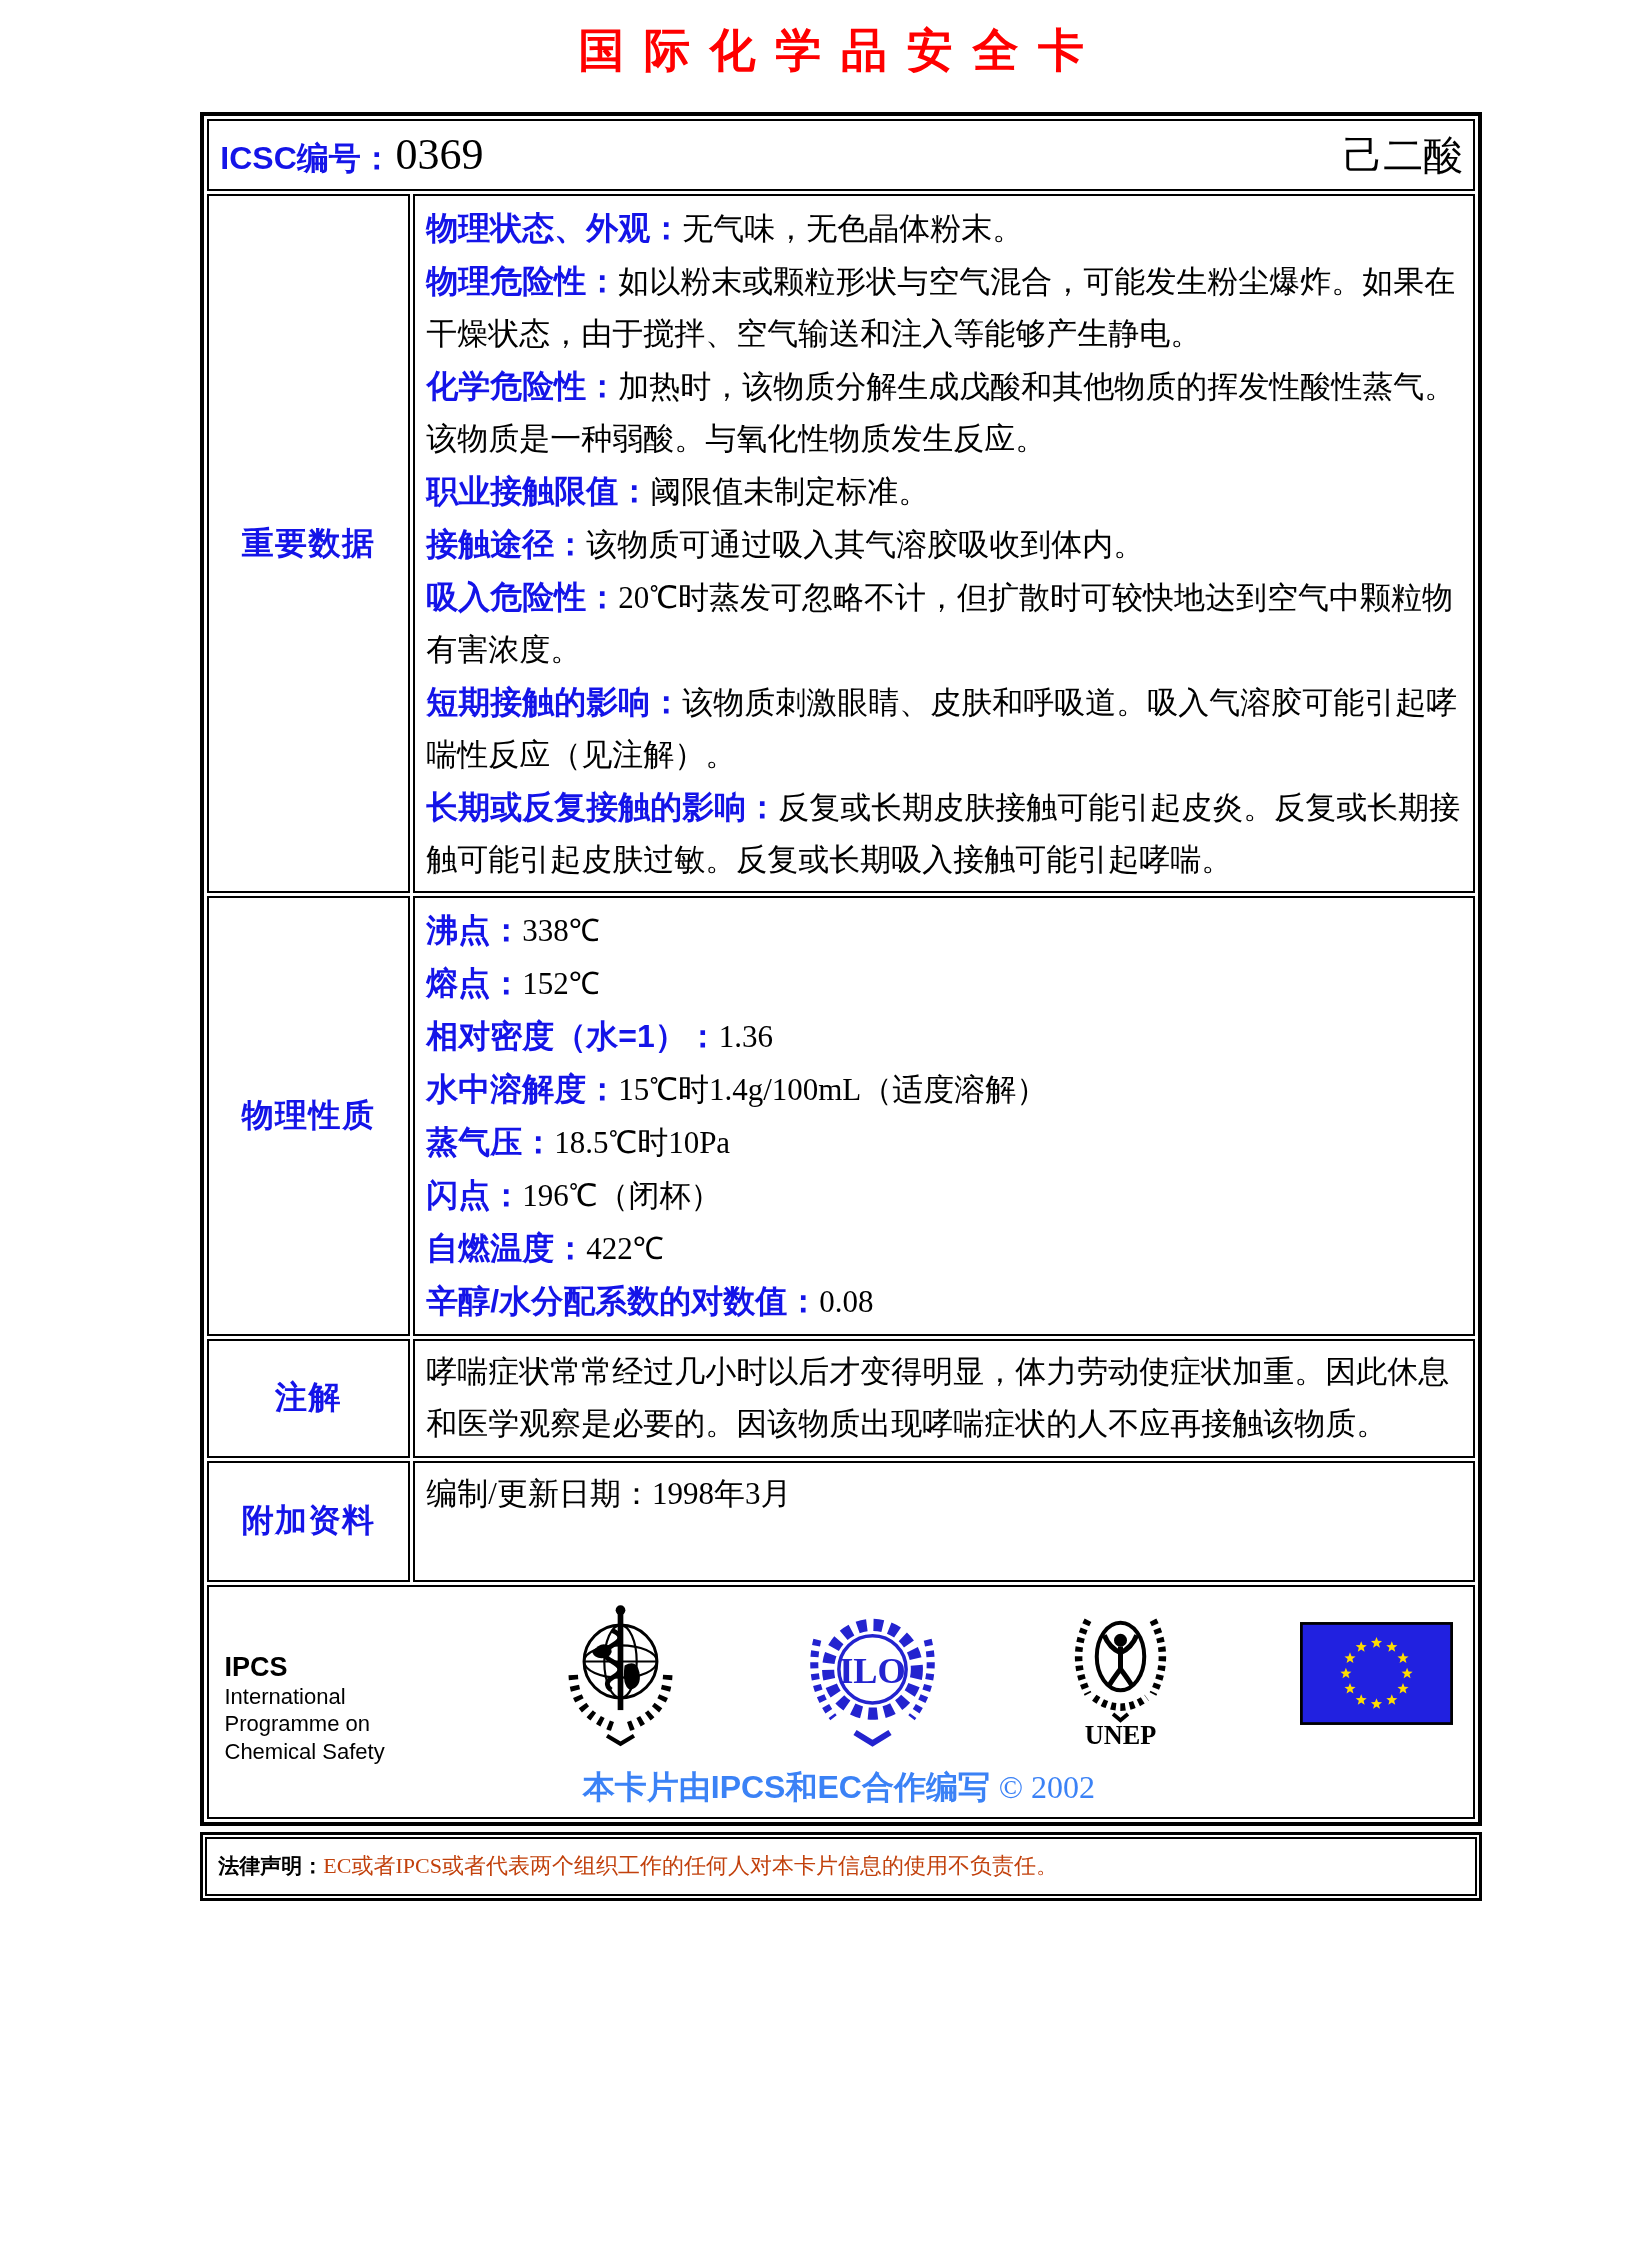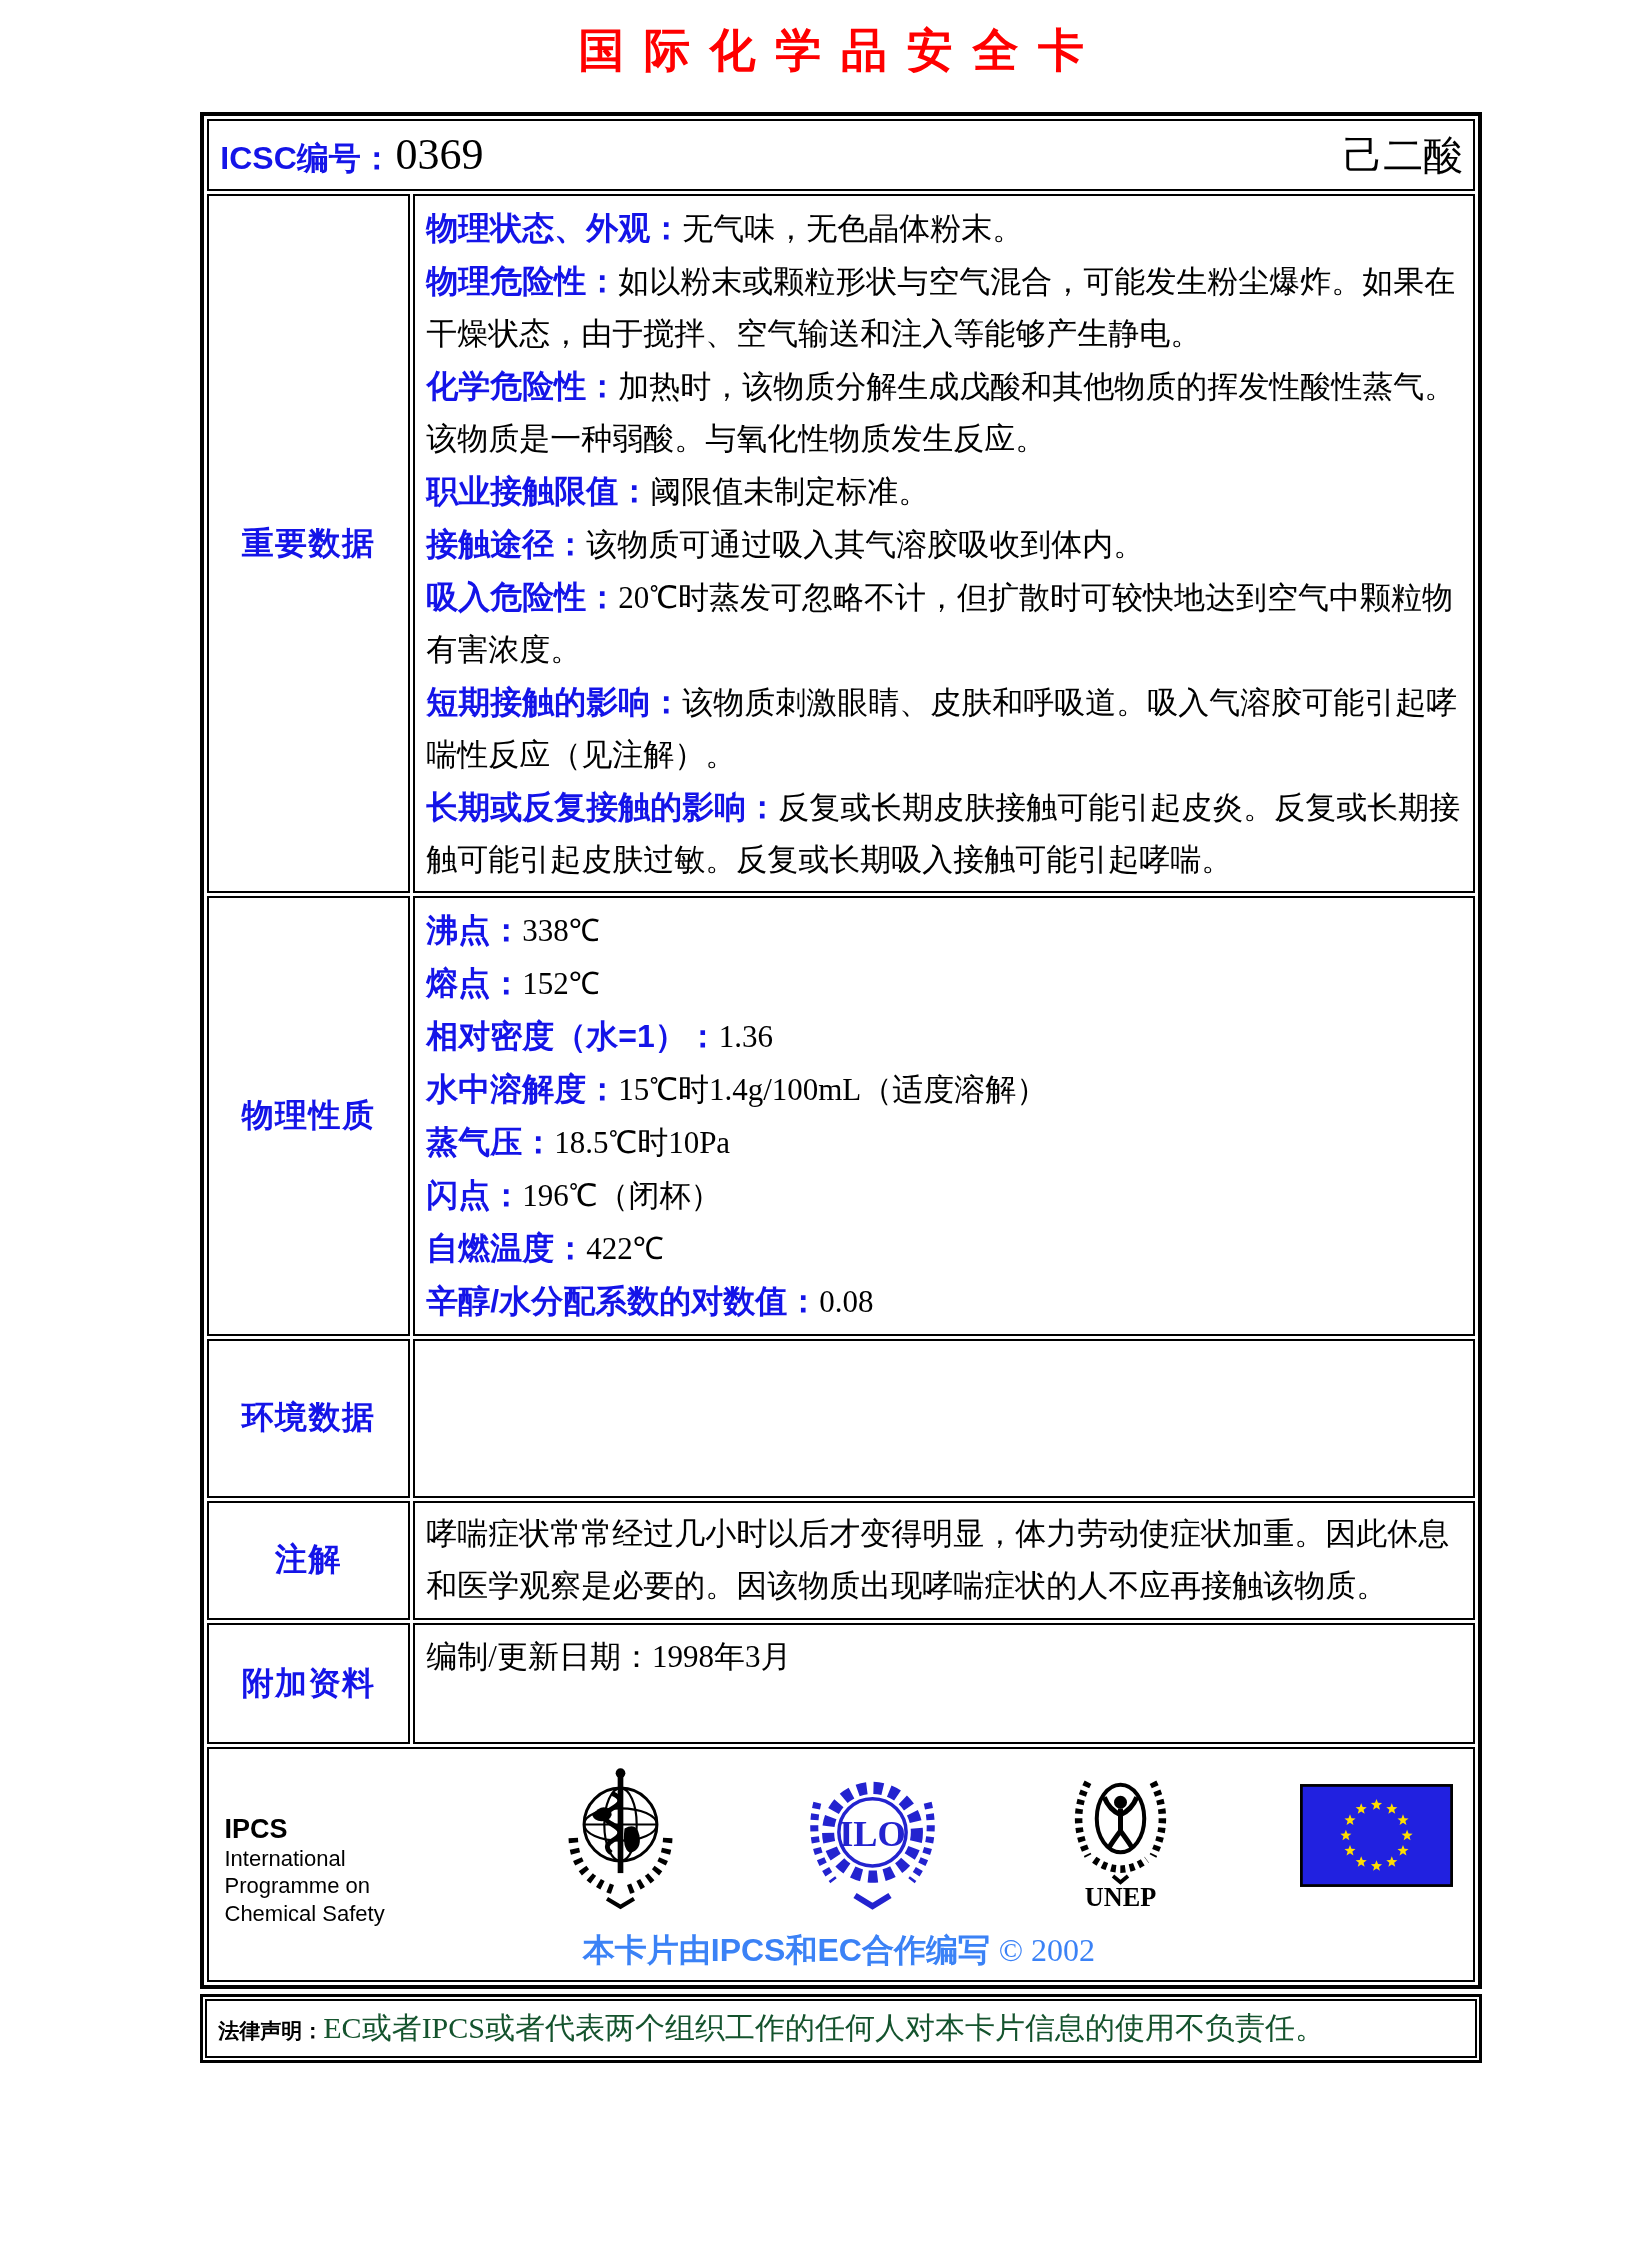--- a/index.html
+++ b/index.html
@@ -67,21 +67,21 @@
   table.legal{
     margin:5.6px 0 0 200px;width:1282px;
     border:3.5px solid #000;border-collapse:separate;border-spacing:2.8px;
     background:#fff;
   }
   table.legal td{border:2.1px solid #000;height:49px;vertical-align:middle;padding:2.8px 9.8px 2.8px 11.3px;}
   .legal-label{
     font-family:"Liberation Sans", sans-serif;font-weight:bold;
     color:#000;font-size:21px;margin-top:48px;
   }
-  .legal-text{font-family:"Liberation Serif", serif;font-size:30px;color:#14532d;}
+  .legal-text{font-family:"Liberation Serif", serif;font-size:22px;color:#c2410c;}
 </style>
 </head>
 <body>
 
 <div class="page">
 
   <h1 class="title">国际化学品安全卡</h1>
 
   <table class="card">
     <colgroup>
@@ -123,24 +123,20 @@
         <div class="para"><span class="blue-label">熔点：</span><span>152℃</span></div>
         <div class="para"><span class="blue-label">相对密度（水=1）：</span><span>1.36</span></div>
         <div class="para"><span class="blue-label">水中溶解度：</span><span>15℃时1.4g/100mL（适度溶解）</span></div>
         <div class="para"><span class="blue-label">蒸气压：</span><span>18.5℃时10Pa</span></div>
         <div class="para"><span class="blue-label">闪点：</span><span>196℃（闭杯）</span></div>
         <div class="para"><span class="blue-label">自燃温度：</span><span>422℃</span></div>
         <div class="para"><span class="blue-label">辛醇/水分配系数的对数值：</span><span>0.08</span></div>
       </td>
     </tr>
 
-    <tr class="row-env">
-      <td class="label-cell">环境数据</td>
-      <td class="content-cell"></td>
-    </tr>
 
     <tr>
       <td class="label-cell">注解</td>
       <td class="content-cell">哮喘症状常常经过几小时以后才变得明显，体力劳动使症状加重。因此休息和医学观察是必要的。因该物质出现哮喘症状的人不应再接触该物质。</td>
     </tr>
 
     <tr class="row-add">
       <td class="label-cell">附加资料</td>
       <td class="content-cell">编制/更新日期：1998年3月</td>
     </tr>

